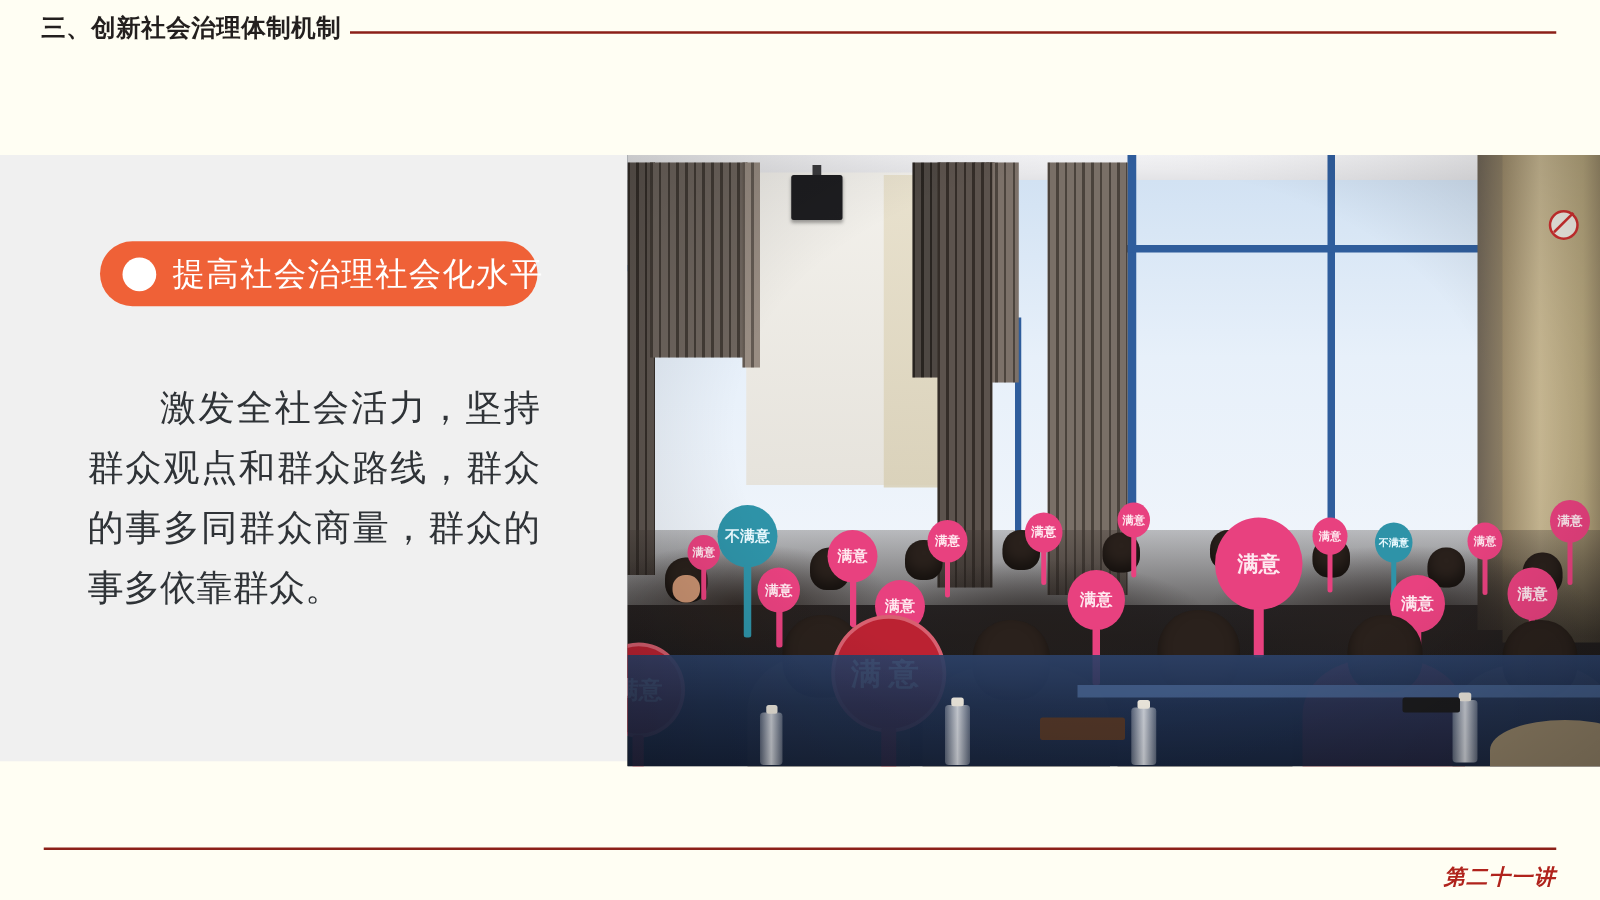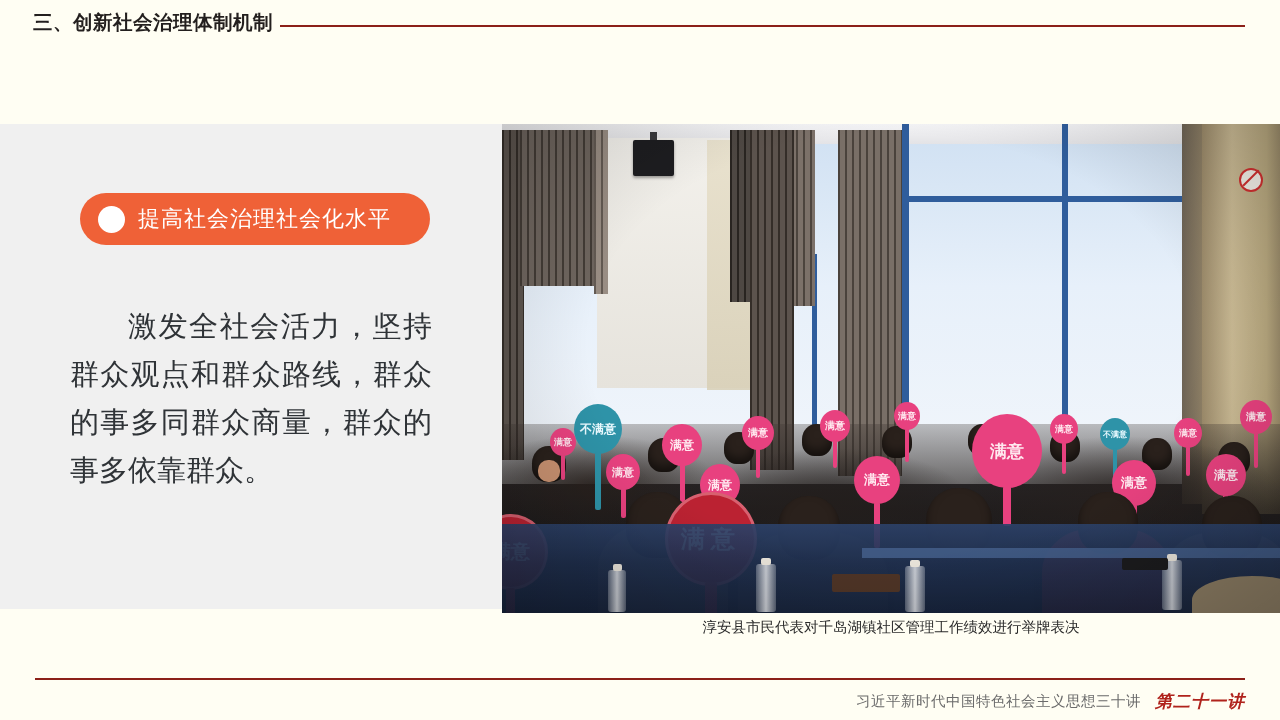--- a/index.html
+++ b/index.html
@@ -65,21 +65,21 @@
   }
   .pill-bullet {
     width: 27px; height: 27px;
     border-radius: 50%;
     background: #FFFFFF;
     flex: none;
   }
   .pill-label {
     margin-left: 13px;
     color: #FFFFFF;
-    font-size: 22px;
+    font-size: 26px;
     letter-spacing: 1px;
     font-family: "DejaVu Sans", "Liberation Sans", sans-serif;
     white-space: nowrap;
   }
 
   .body-text {
     position: absolute;
     left: 70px; top: 302px;
     width: 362px;
     font-size: 29px;
@@ -489,21 +489,19 @@
       <div class="bottle" style="left:106px; top:446px; width:18px; height:42px;"></div>
 
       <div style="position:absolute; left:690px; top:452px; width:120px; height:48px; background:#8a7b62; border-radius:50% 50% 8px 8px;"></div>
       <div style="position:absolute; left:620px; top:434px; width:46px; height:12px; background:#1b1b1d; border-radius:2px;"></div>
       <div style="position:absolute; left:330px; top:450px; width:68px; height:18px; background:#4e3426; border-radius:2px;"></div>
 
       <div class="photo-vignette"></div>
     </div>
   </div>
 
-  <div class="photo-caption">淳安县市民代表对千岛湖镇社区管理工作绩效进行举牌表决</div>
 
   <div class="footer-rule"></div>
   <div class="footer-bar">
-    <span class="footer-series">习近平新时代中国特色社会主义思想三十讲</span>
     <span class="footer-lecture">第二十一讲</span>
   </div>
 
 </div>
 
 </body></html>

